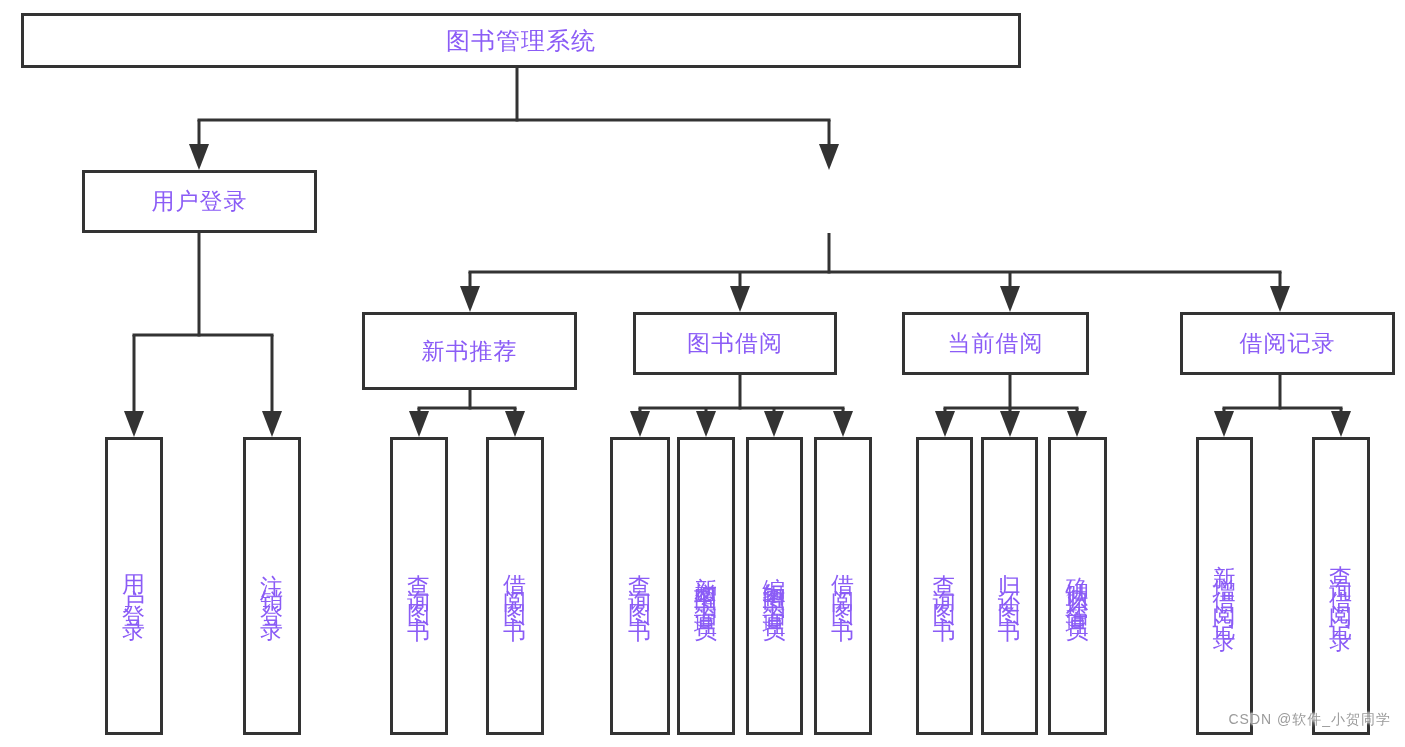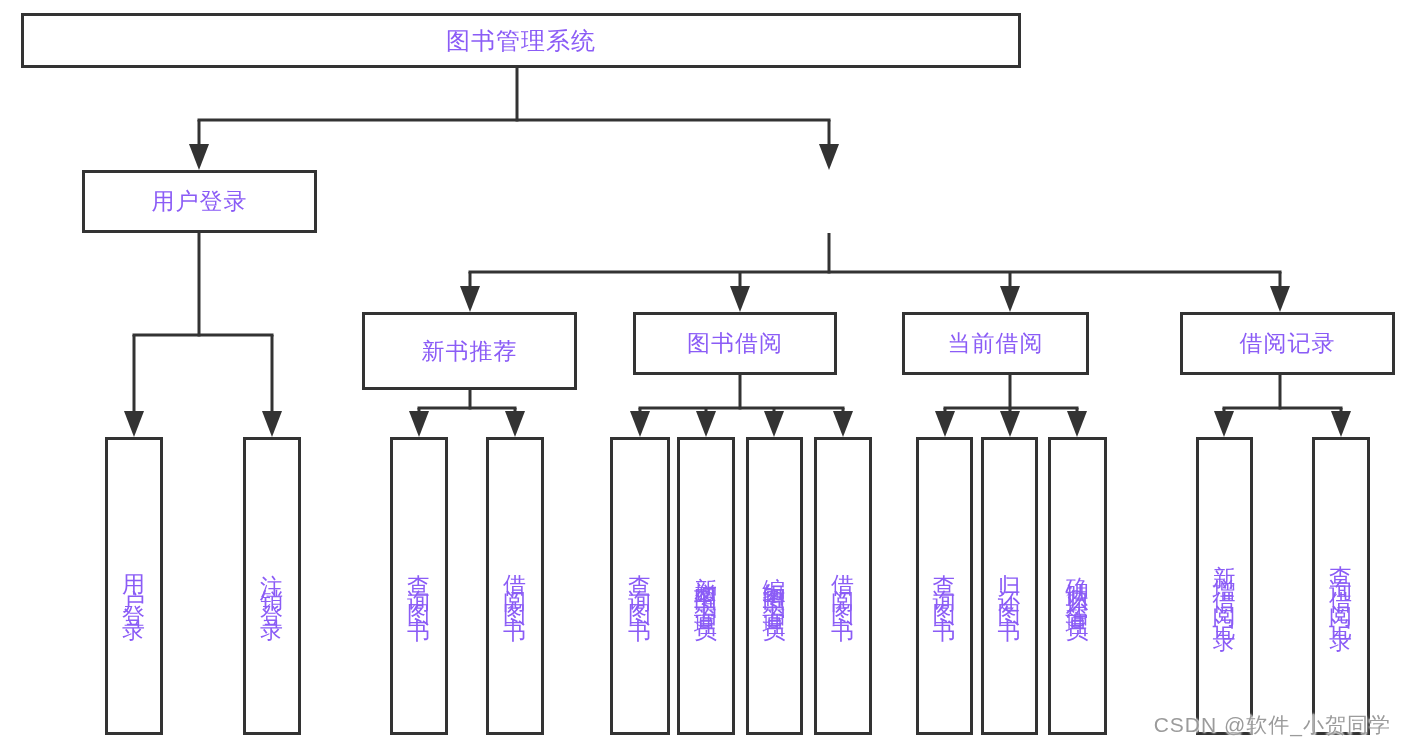--- a/index.html
+++ b/index.html
@@ -28,21 +28,21 @@
     text-orientation:mixed;
     font-size:23px;
     line-height:1.05;
     letter-spacing:6px;
   }
   .v-len4 { letter-spacing:15px; }
   .v-len6 { letter-spacing:13px; }
   .watermark {
     position:absolute;
     top:711px; right:14px;
-    font-size:21px;
+    font-size:14px;
     color:#9b9b9b;
     letter-spacing:1px;
     z-index:10;
     text-shadow:0 0 3px #ffffff, 1px 1px 2px #ffffff, -1px -1px 2px #ffffff;
   }
 </style>
 </head>
 <body>
 
 <div id="stage">

